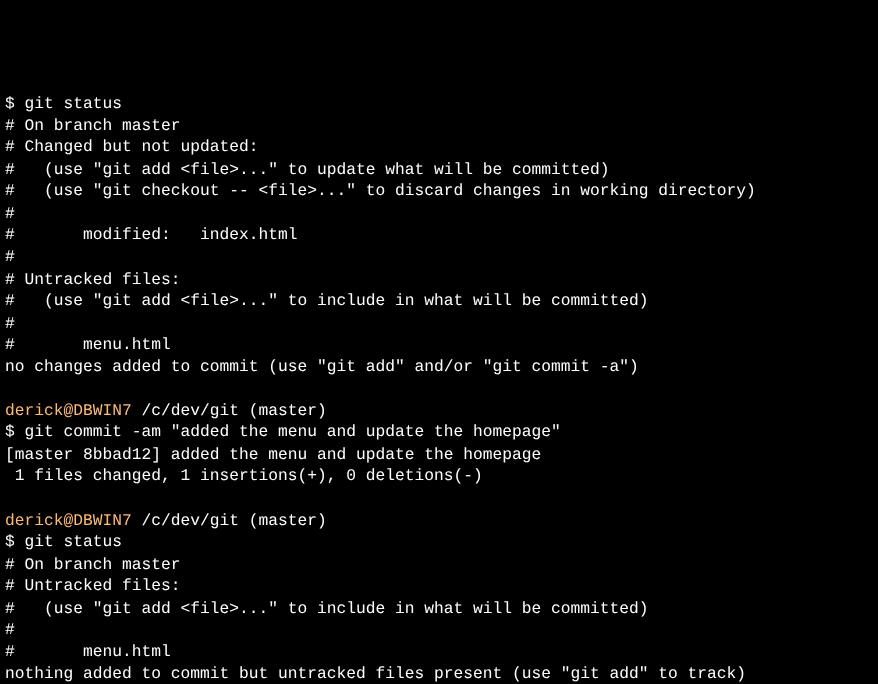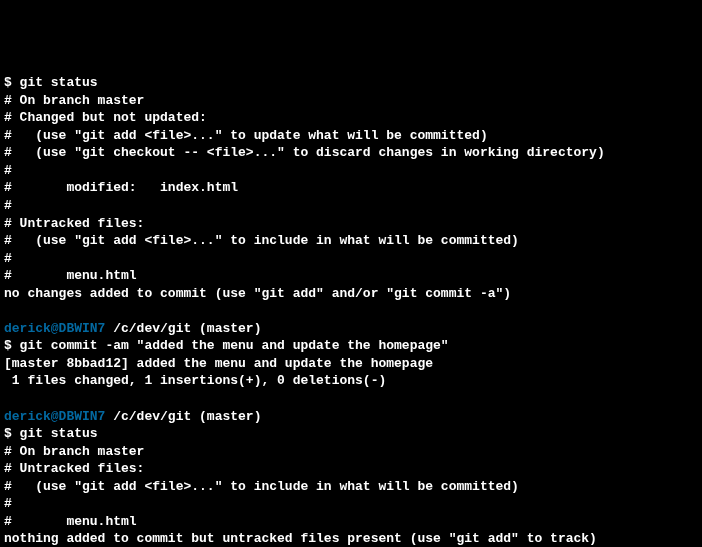--- a/index.html
+++ b/index.html
@@ -9,22 +9,22 @@
     color: #fff;
     font-family: "Consolas", "Courier New", monospace;
     font-size: 13px;
     line-height: 1.35;
     width: 702px;
     height: 547px;
     box-sizing: border-box;
     overflow: hidden;
     white-space: pre;
   }
-  .line { display: block; font-weight: bold; }
-  .green { color: #0369a1; }
+  .line { display: block; }
+  .green { color: #fdba74; }
 </style>
 </head>
 <body>
 
 
 
 <div id="terminal"><span class="line"><span>$ git status</span></span><span class="line"><span># On branch master</span></span><span class="line"><span># Changed but not updated:</span></span><span class="line"><span>#   (use "git add &lt;file&gt;..." to update what will be committed)</span></span><span class="line"><span>#   (use "git checkout -- &lt;file&gt;..." to discard changes in working directory)</span></span><span class="line"><span>#</span></span><span class="line"><span>#       modified:   index.html</span></span><span class="line"><span>#</span></span><span class="line"><span># Untracked files:</span></span><span class="line"><span>#   (use "git add &lt;file&gt;..." to include in what will be committed)</span></span><span class="line"><span>#</span></span><span class="line"><span>#       menu.html</span></span><span class="line"><span>no changes added to commit (use "git add" and/or "git commit -a")</span></span><span class="line">&nbsp;</span><span class="line"><span class="green">derick@DBWIN7 </span><span>/c/dev/git (master)</span></span><span class="line"><span>$ git commit -am "added the menu and update the homepage"</span></span><span class="line"><span>[master 8bbad12] added the menu and update the homepage</span></span><span class="line"><span> 1 files changed, 1 insertions(+), 0 deletions(-)</span></span><span class="line">&nbsp;</span><span class="line"><span class="green">derick@DBWIN7 </span><span>/c/dev/git (master)</span></span><span class="line"><span>$ git status</span></span><span class="line"><span># On branch master</span></span><span class="line"><span># Untracked files:</span></span><span class="line"><span>#   (use "git add &lt;file&gt;..." to include in what will be committed)</span></span><span class="line"><span>#</span></span><span class="line"><span>#       menu.html</span></span><span class="line"><span>nothing added to commit but untracked files present (use "git add" to track)</span></span></div>
 
 
 

